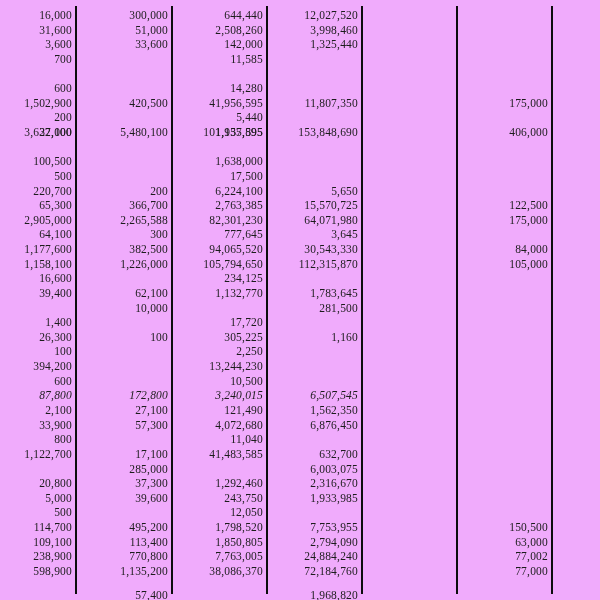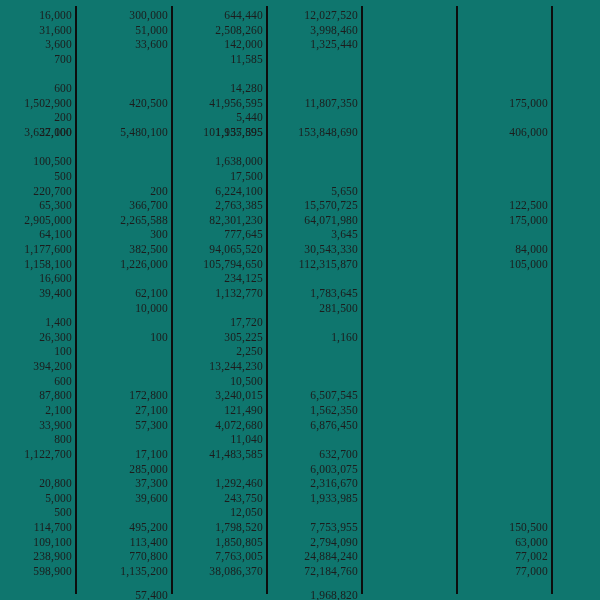--- a/index.html
+++ b/index.html
@@ -4,21 +4,21 @@
 <style>
   html, body {
     margin: 0;
     padding: 0;
     background: #ffffff;
   }
   .page {
     position: relative;
     width: 600px;
     height: 600px;
-    background: #0f766e;
+    background: #f0abfc;
     overflow: hidden;
     font-family: "Liberation Serif", "DejaVu Serif", serif;
     filter: blur(0.25px);
   }
   .vline {
     position: absolute;
     top: 6px;
     height: 588px;
     width: 2px;
     background: #0d0d0d;
@@ -261,21 +261,21 @@
         <span class="cell c5"></span>
       </div>
       <div class="row" style="top: 373.75px;">
         <span class="cell c0">600</span>
         <span class="cell c1"></span>
         <span class="cell c2">10,500</span>
         <span class="cell c3"></span>
         <span class="cell c4"></span>
         <span class="cell c5"></span>
       </div>
-      <div class="row" style="top: 388.38px;">
+      <div class="row" style="top: 388.38px; font-style: italic;">
         <span class="cell c0">87,800</span>
         <span class="cell c1">172,800</span>
         <span class="cell c2">3,240,015</span>
         <span class="cell c3">6,507,545</span>
         <span class="cell c4"></span>
         <span class="cell c5"></span>
       </div>
       <div class="row" style="top: 403.01px;">
         <span class="cell c0">2,100</span>
         <span class="cell c1">27,100</span>

